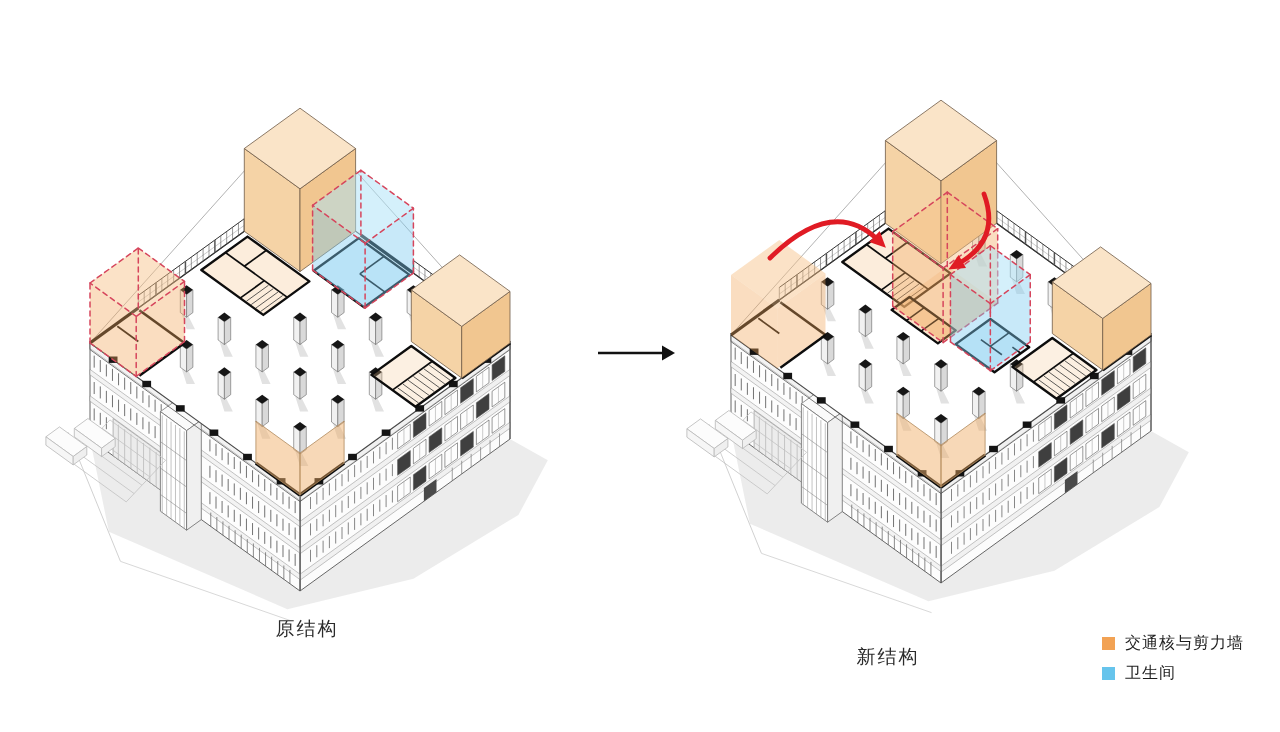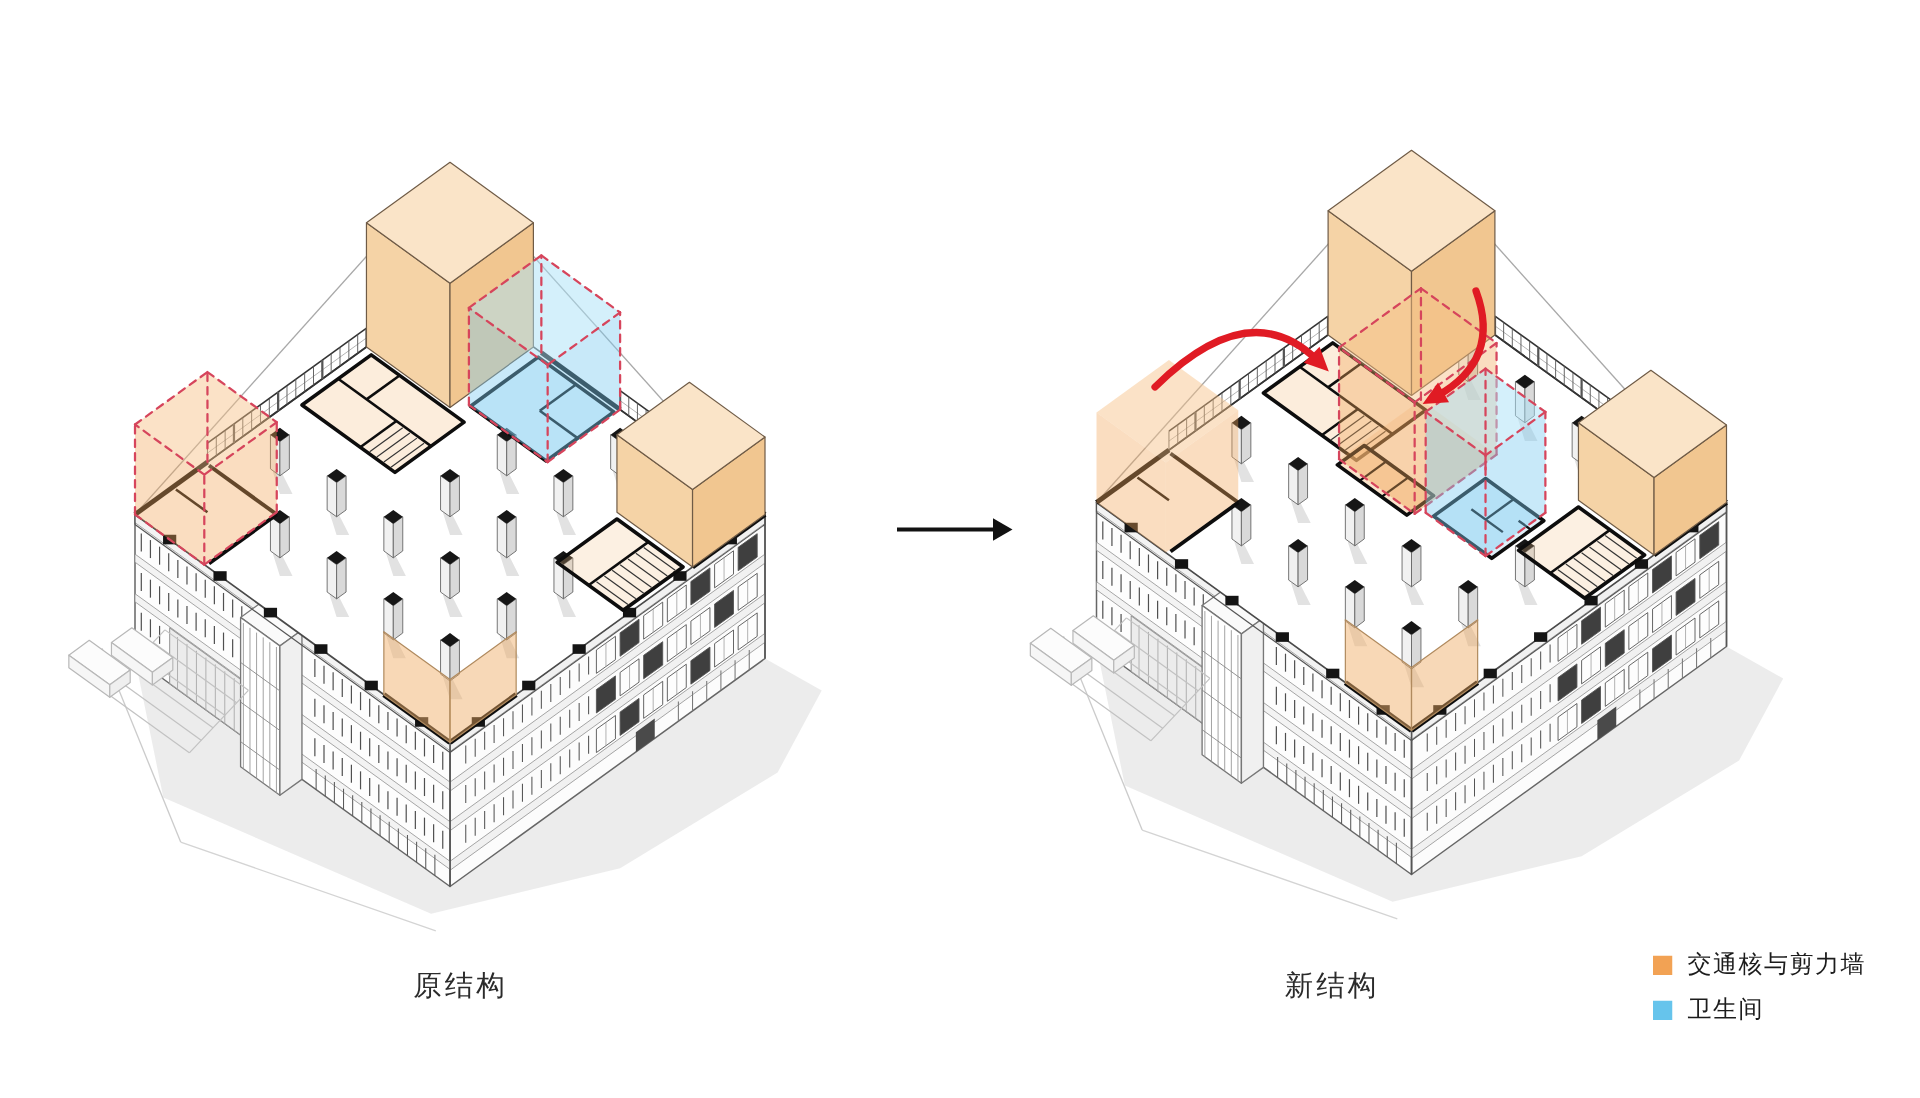--- a/index.html
+++ b/index.html
@@ -1,21 +1,21 @@
 <!DOCTYPE html>
 <html><head>
 <meta charset="utf-8">
 <style>
   html,body{margin:0;padding:0;background:#ffffff;}
   body{width:1280px;height:732px;position:relative;overflow:hidden;
        font-family:"Liberation Sans","DejaVu Sans",sans-serif;}
   #scene{position:absolute;left:0;top:0;}
   .caption{position:absolute;transform:translateX(-50%);font-size:19px;color:#2b2b2b;
            letter-spacing:2px;white-space:nowrap;}
-  #caption-original{left:307px;top:644px;}
+  #caption-original{left:307px;top:616px;}
   #caption-new{left:888px;top:644px;}
   .legend{position:absolute;left:1080px;top:633px;}
   .legend-row{display:flex;align-items:center;margin-bottom:9px;margin-left:22px;}
   .legend-row svg{display:block;margin-right:10px;}
   .legend-label{font-size:16px;color:#1c1c1c;white-space:nowrap;letter-spacing:1px;}
 </style>
 </head>
 <body>
 
 <svg id="scene" width="1280" height="732" viewBox="0 0 1280 732">

